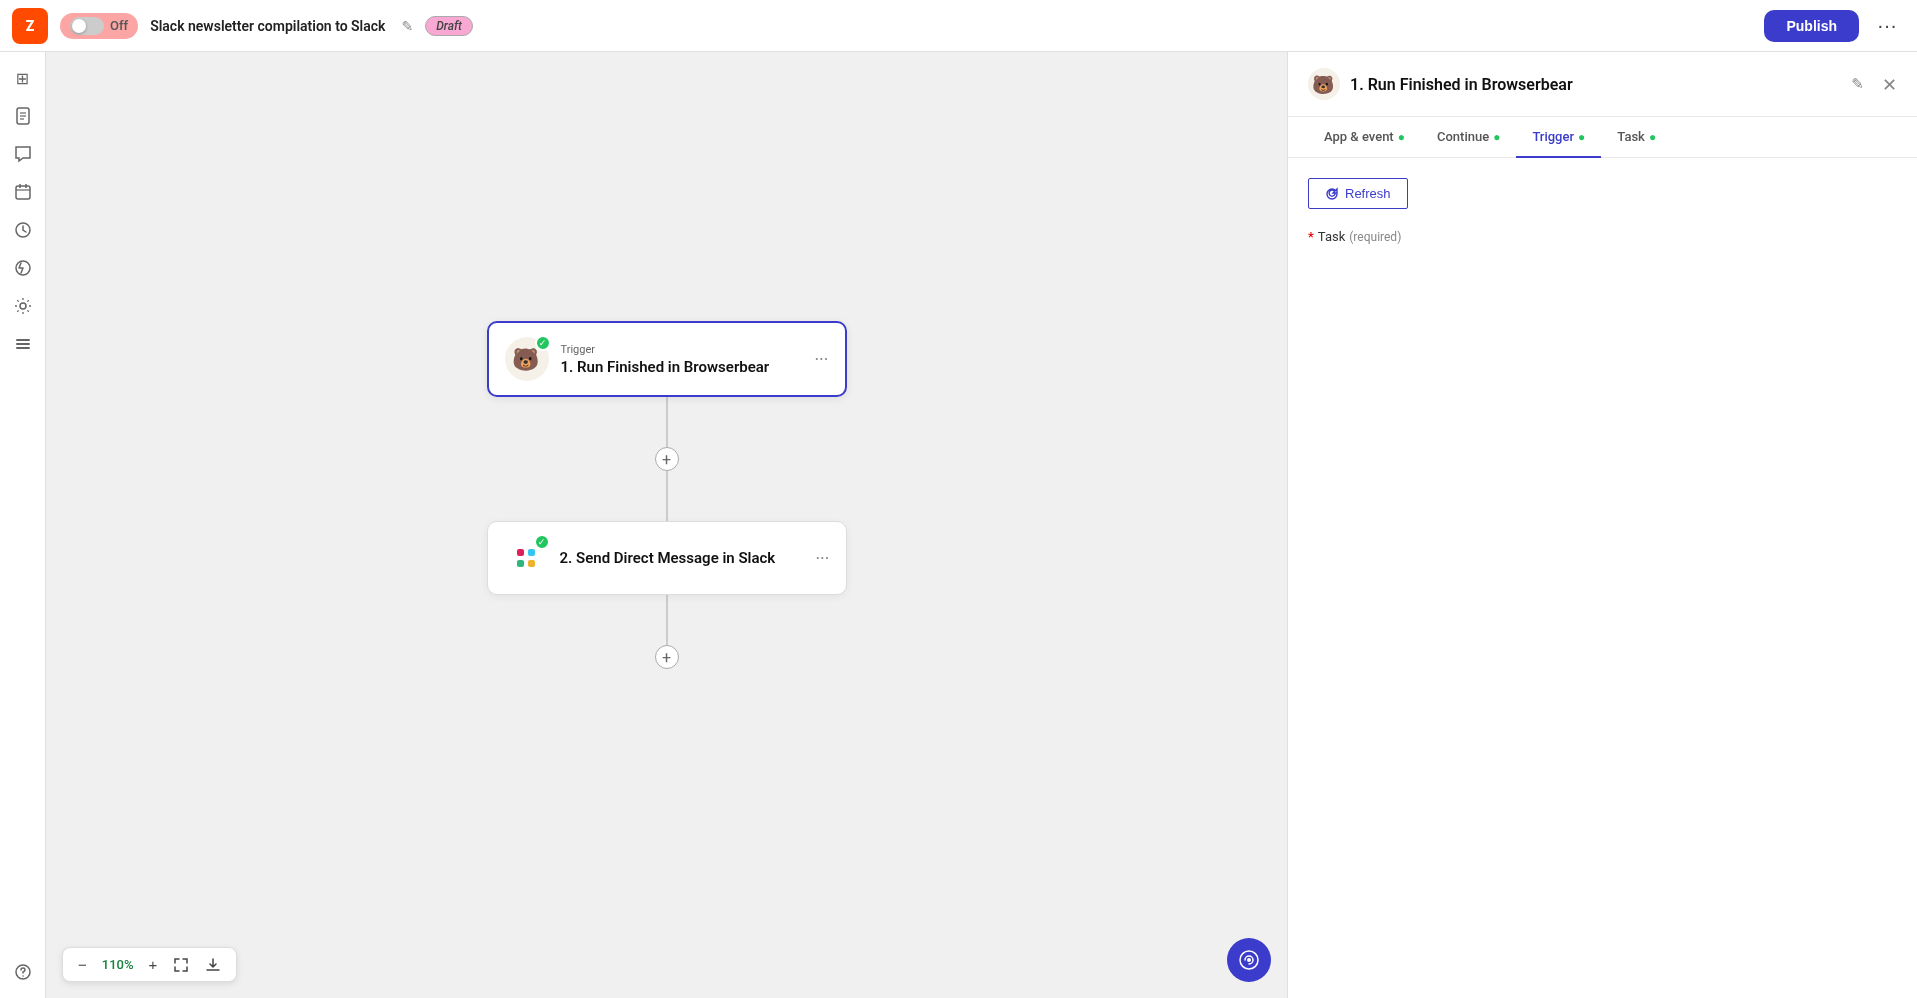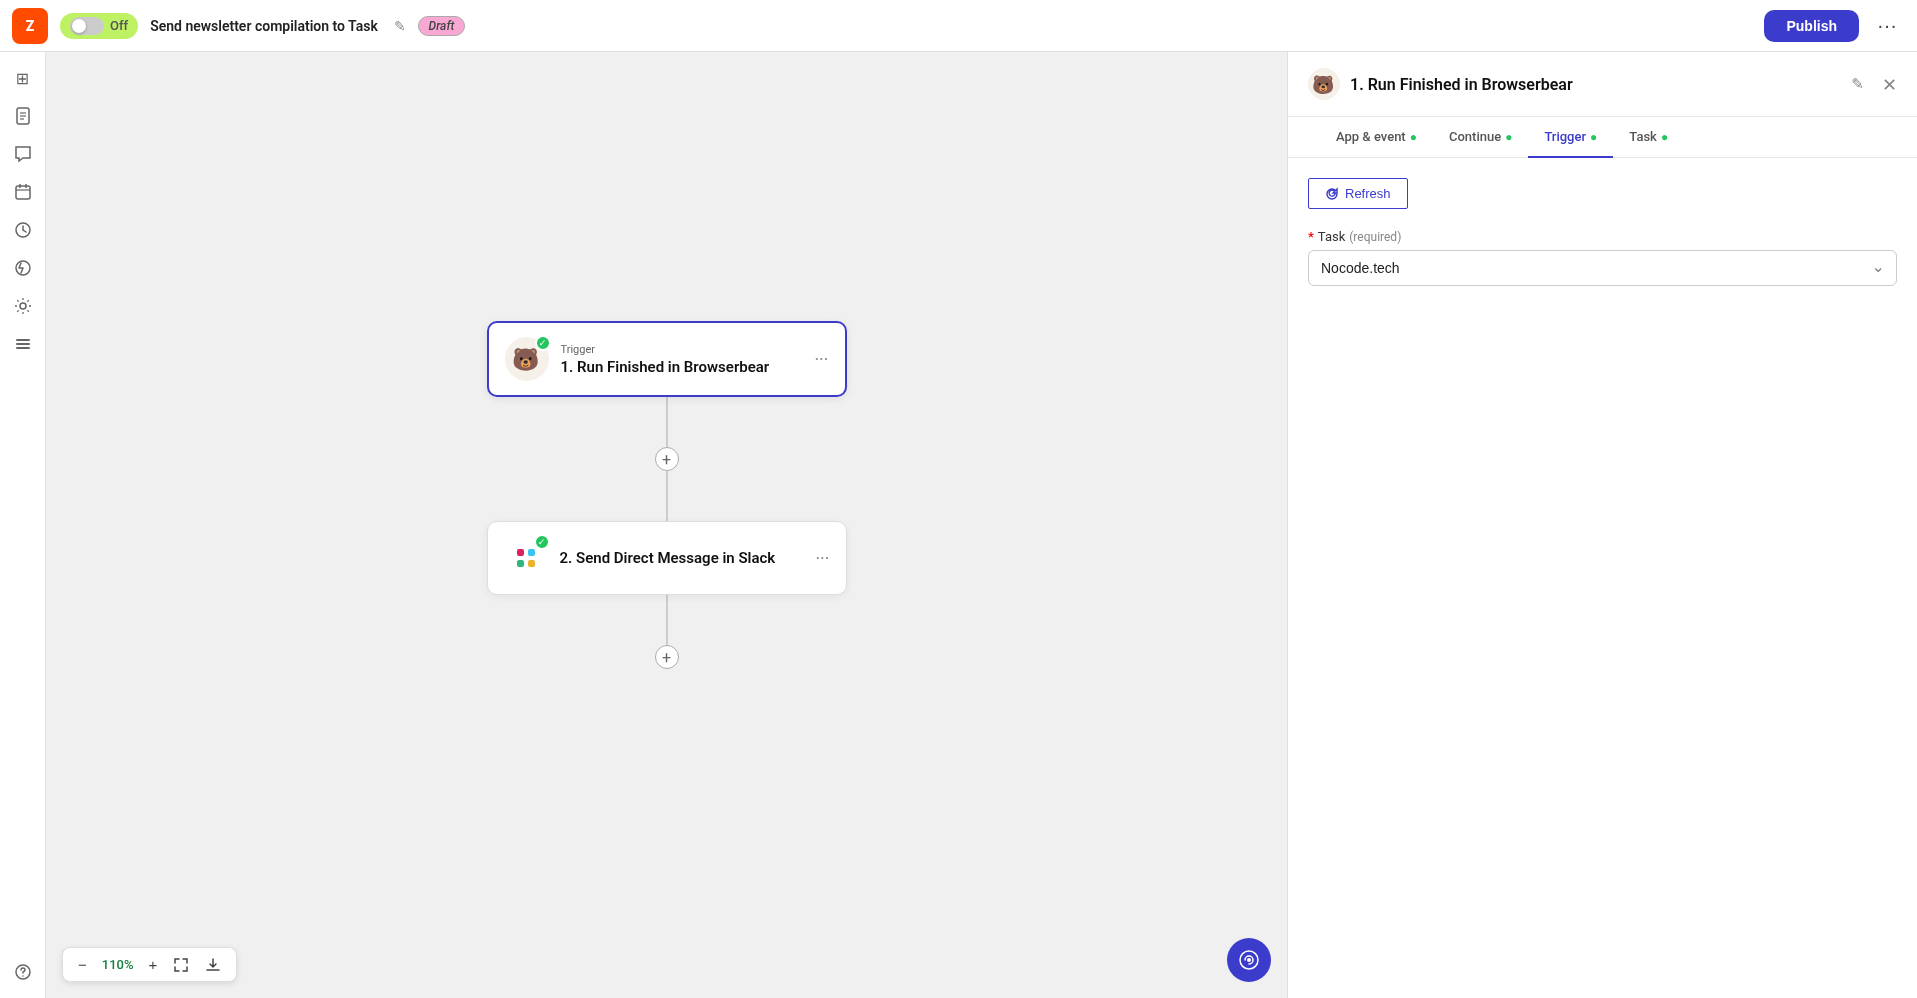--- a/index.html
+++ b/index.html
@@ -19,21 +19,21 @@
     }
     .zapier-logo {
       width: 36px; height: 36px;
       background: #ff4a00;
       border-radius: 8px;
       display: flex; align-items: center; justify-content: center;
       color: #fff; font-weight: 900; font-size: 14px;
     }
     .toggle-wrap {
       display: flex; align-items: center; gap: 6px;
-      background: #bef264; border-radius: 20px; padding: 4px 10px;
+      background: #fca5a5; border-radius: 20px; padding: 4px 10px;
     }
     .toggle-track {
       width: 34px; height: 18px;
       background: #ccc; border-radius: 9px;
       position: relative; cursor: pointer;
     }
     .toggle-thumb {
       width: 14px; height: 14px;
       background: #fff; border-radius: 50%;
       position: absolute; top: 2px; left: 2px;
@@ -208,21 +208,21 @@
       font-size: 18px;
     }
     .panel-title { font-size: 16px; font-weight: 600; color: #111; flex: 1; }
     .panel-edit-icon { color: #888; font-size: 15px; cursor: pointer; }
     .panel-close-icon { color: #888; font-size: 18px; cursor: pointer; margin-left: 8px; }
 
     
     .panel-tabs {
       display: flex;
       border-bottom: 1px solid #e8e8e8;
-      padding: 0 32px;
+      padding: 0 20px;
     }
     .panel-tab {
       padding: 12px 16px;
       font-size: 13px; font-weight: 500; color: #555;
       cursor: pointer; border-bottom: 2px solid transparent;
       display: flex; align-items: center; gap: 4px;
       margin-bottom: -1px;
     }
     .panel-tab.active {
       color: #3b3bcc; border-bottom-color: #3b3bcc;
@@ -291,21 +291,21 @@
 <div class="topbar">
   <div class="zapier-logo">
     <span>Z</span>
   </div>
   <div class="toggle-wrap">
     <div class="toggle-track">
       <div class="toggle-thumb"></div>
     </div>
     <span class="toggle-label">Off</span>
   </div>
-  <span class="workflow-title">Send newsletter compilation to Task</span>
+  <span class="workflow-title">Slack newsletter compilation to Slack</span>
   <span class="edit-icon">✎</span>
   <span class="draft-badge">Draft</span>
   <div class="topbar-right">
     <button class="publish-btn">Publish</button>
     <button class="more-btn">···</button>
   </div>
 </div>
 
 <div class="main-layout">
 
@@ -470,23 +470,18 @@
           <path d="M12 7A5 5 0 1 1 7 2a5 5 0 0 1 3.54 1.46L12 2v4H8l1.59-1.59A3 3 0 1 0 10 7" stroke="#3b3bcc" stroke-width="1.4" stroke-linecap="round"></path>
         </svg>
         <span>Refresh</span>
       </button>
 
       <div class="field-label">
         <span class="field-required">*</span>
         <span> Task</span>
         <span class="field-sublabel"> (required)</span>
       </div>
-      <div class="select-wrap">
-        <select class="field-select">
-          <option>Nocode.tech</option>
-        </select>
-      </div>
     </div>
 
 
   </div>
 
 </div>
 
 </body></html>

